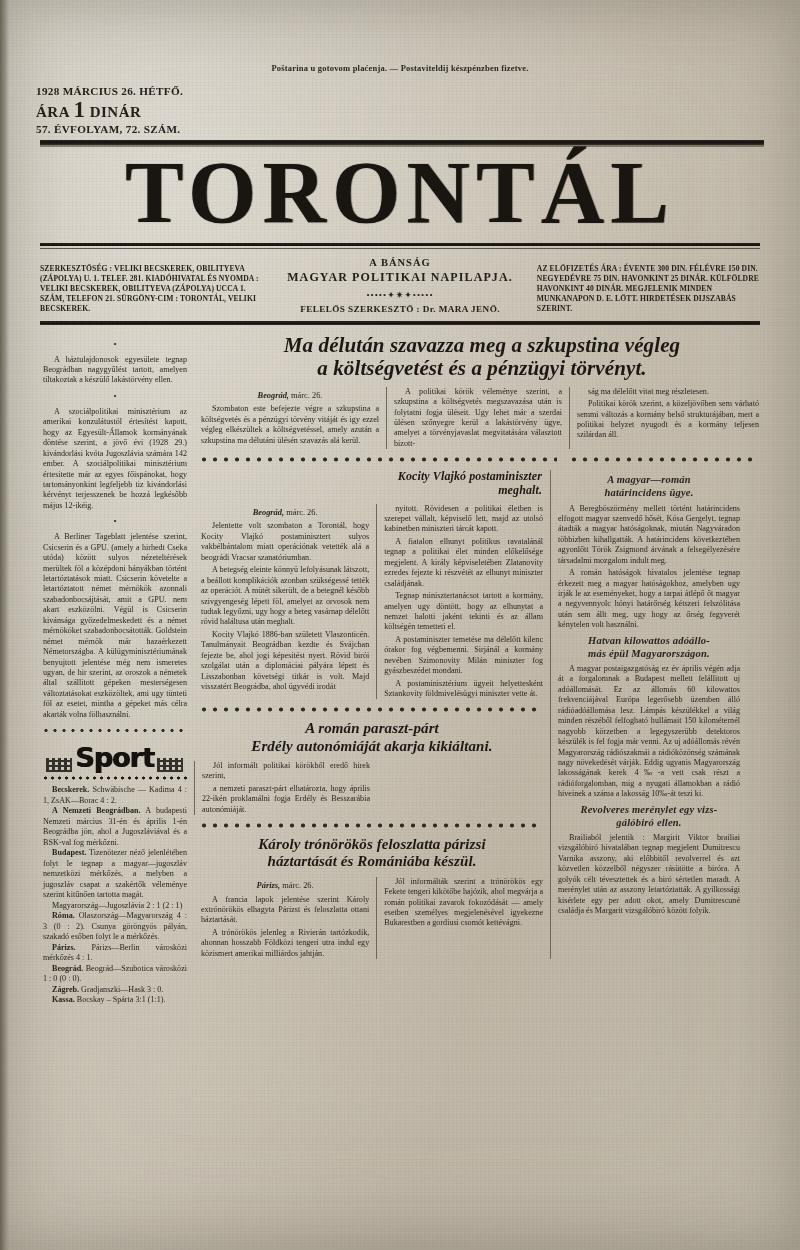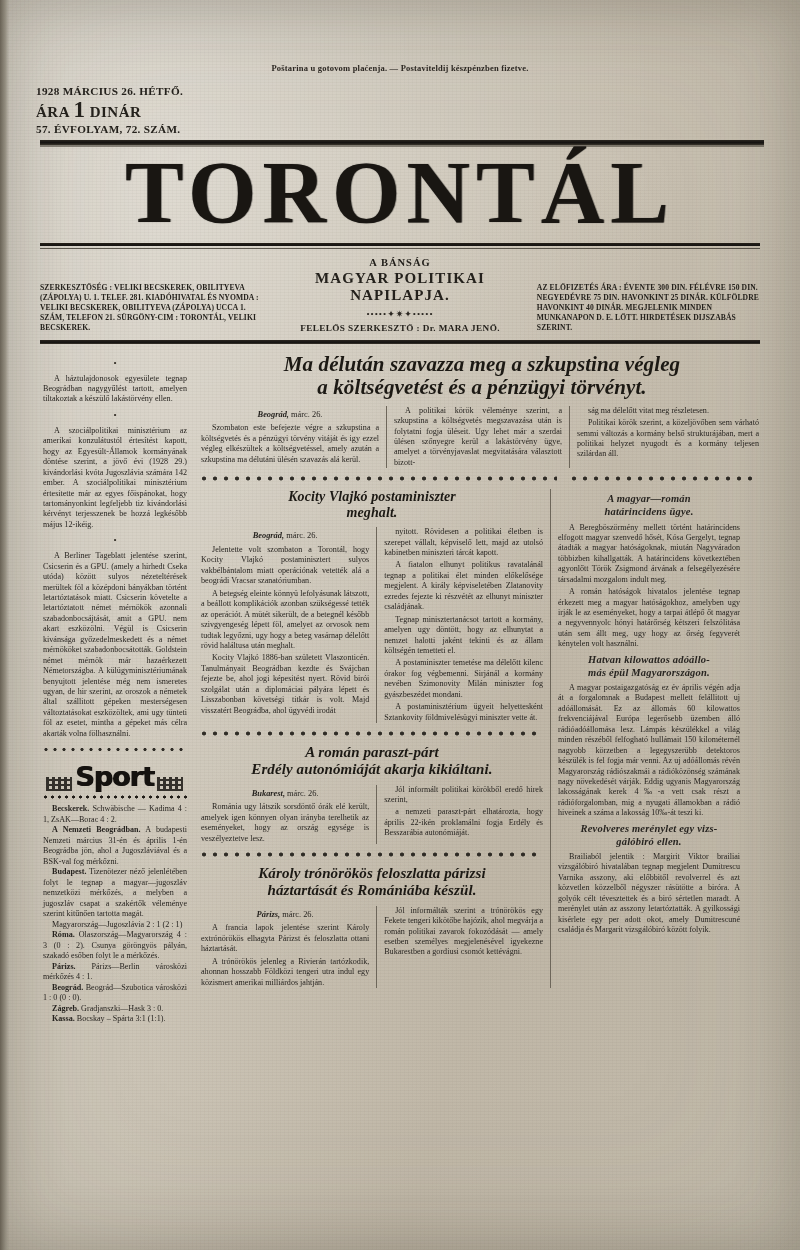--- a/index.html
+++ b/index.html
@@ -77,21 +77,21 @@
 
   
   .colophon{
     display:flex;margin:6px 40px 0 40px;align-items:flex-end;
   }
   .col-a,.col-c{width:31%;font-size:7.6px;font-weight:bold;line-height:1.32;letter-spacing:.1px;}
   .col-b{flex:1;text-align:center;padding:0 6px;}
   .col-a{padding-right:6px;}
   .col-c{padding-left:6px;text-align:left;}
   .col-b .b1{font-size:10.5px;font-weight:bold;letter-spacing:1px;margin-top:2px;}
-  .col-b .b2{font-size:15px;font-weight:bold;letter-spacing:1.1px;margin-top:2px;}
+  .col-b .b2{font-size:12px;font-weight:bold;letter-spacing:1.1px;margin-top:2px;}
   .col-b .dots{font-size:9px;letter-spacing:1px;margin:5px 0 4px;color:#2a2620;}
   .col-b .b3{font-size:9.2px;font-weight:bold;letter-spacing:.4px;}
   .rule-thick2{
     margin:7px 40px 0 40px;height:4px;
     background:linear-gradient(180deg,#2b2620,#151311 60%,#3a342b);
   }
 
   
   .body-area{
     display:flex;margin:9px 34px 0 36px;gap:0;
@@ -126,21 +126,21 @@
     background-image:radial-gradient(circle at 3px 3.5px, #221f1a 1.3px, rgba(0,0,0,0) 1.9px);
     background-size:9px 7px;
   }
 
   
   .hl{
     font-style:italic;font-weight:bold;text-align:center;
     font-size:21px;line-height:1.12;letter-spacing:.1px;
     margin:0 0 6px 0;color:#1c1914;
   }
-  .hl.sm{font-size:14px;line-height:1.14;}
+  .hl.sm{font-size:12px;line-height:1.14;text-align:right;}
   .hl.xsm{font-size:15px;line-height:1.15;}
   .subhead{
     font-style:italic;font-weight:bold;text-align:center;
     font-size:10.5px;line-height:1.25;margin:3px 0 4px;letter-spacing:.2px;
   }
   .dateline{
     text-align:center;font-size:8.4px;margin:4px 0 3px;
   }
   .dateline .b{font-weight:bold;font-style:italic;}
 
@@ -331,27 +331,20 @@
               <div class="dotrule"></div>
             </div>
 
           <div style="padding:0 8px;">
             <div class="hl xsm">
               <span>A román paraszt-párt</span><br>
               <span>Erdély autonómiáját akarja kikiáltani.</span>
             </div>
           </div>
           <div style="display:flex;">
-            <div class="colmn c2" style="border-left:none;">
-              <div class="dateline">
-                <span class="b">Bukarest,</span>
-                <span>márc. 26.</span>
-              </div>
-              <p>Románia ugy látszik sorsdöntő órák elé került, amelyek igen könnyen olyan irányba terelhetik az eseményeket, hogy az ország egysége is veszélyeztetve lesz.</p>
-            </div>
             <div class="colmn c3">
               <p>Jól informált politikai körökből eredő hirek szerint,</p>
               <p>a nemzeti paraszt-párt elhatározta, hogy április 22-ikén proklamálni fogja Erdély és Besszarábia autonómiáját.</p>
             </div>
           </div>
 
           <div style="padding:0 7px;">
               <div class="dotrule"></div>
             </div>
 

